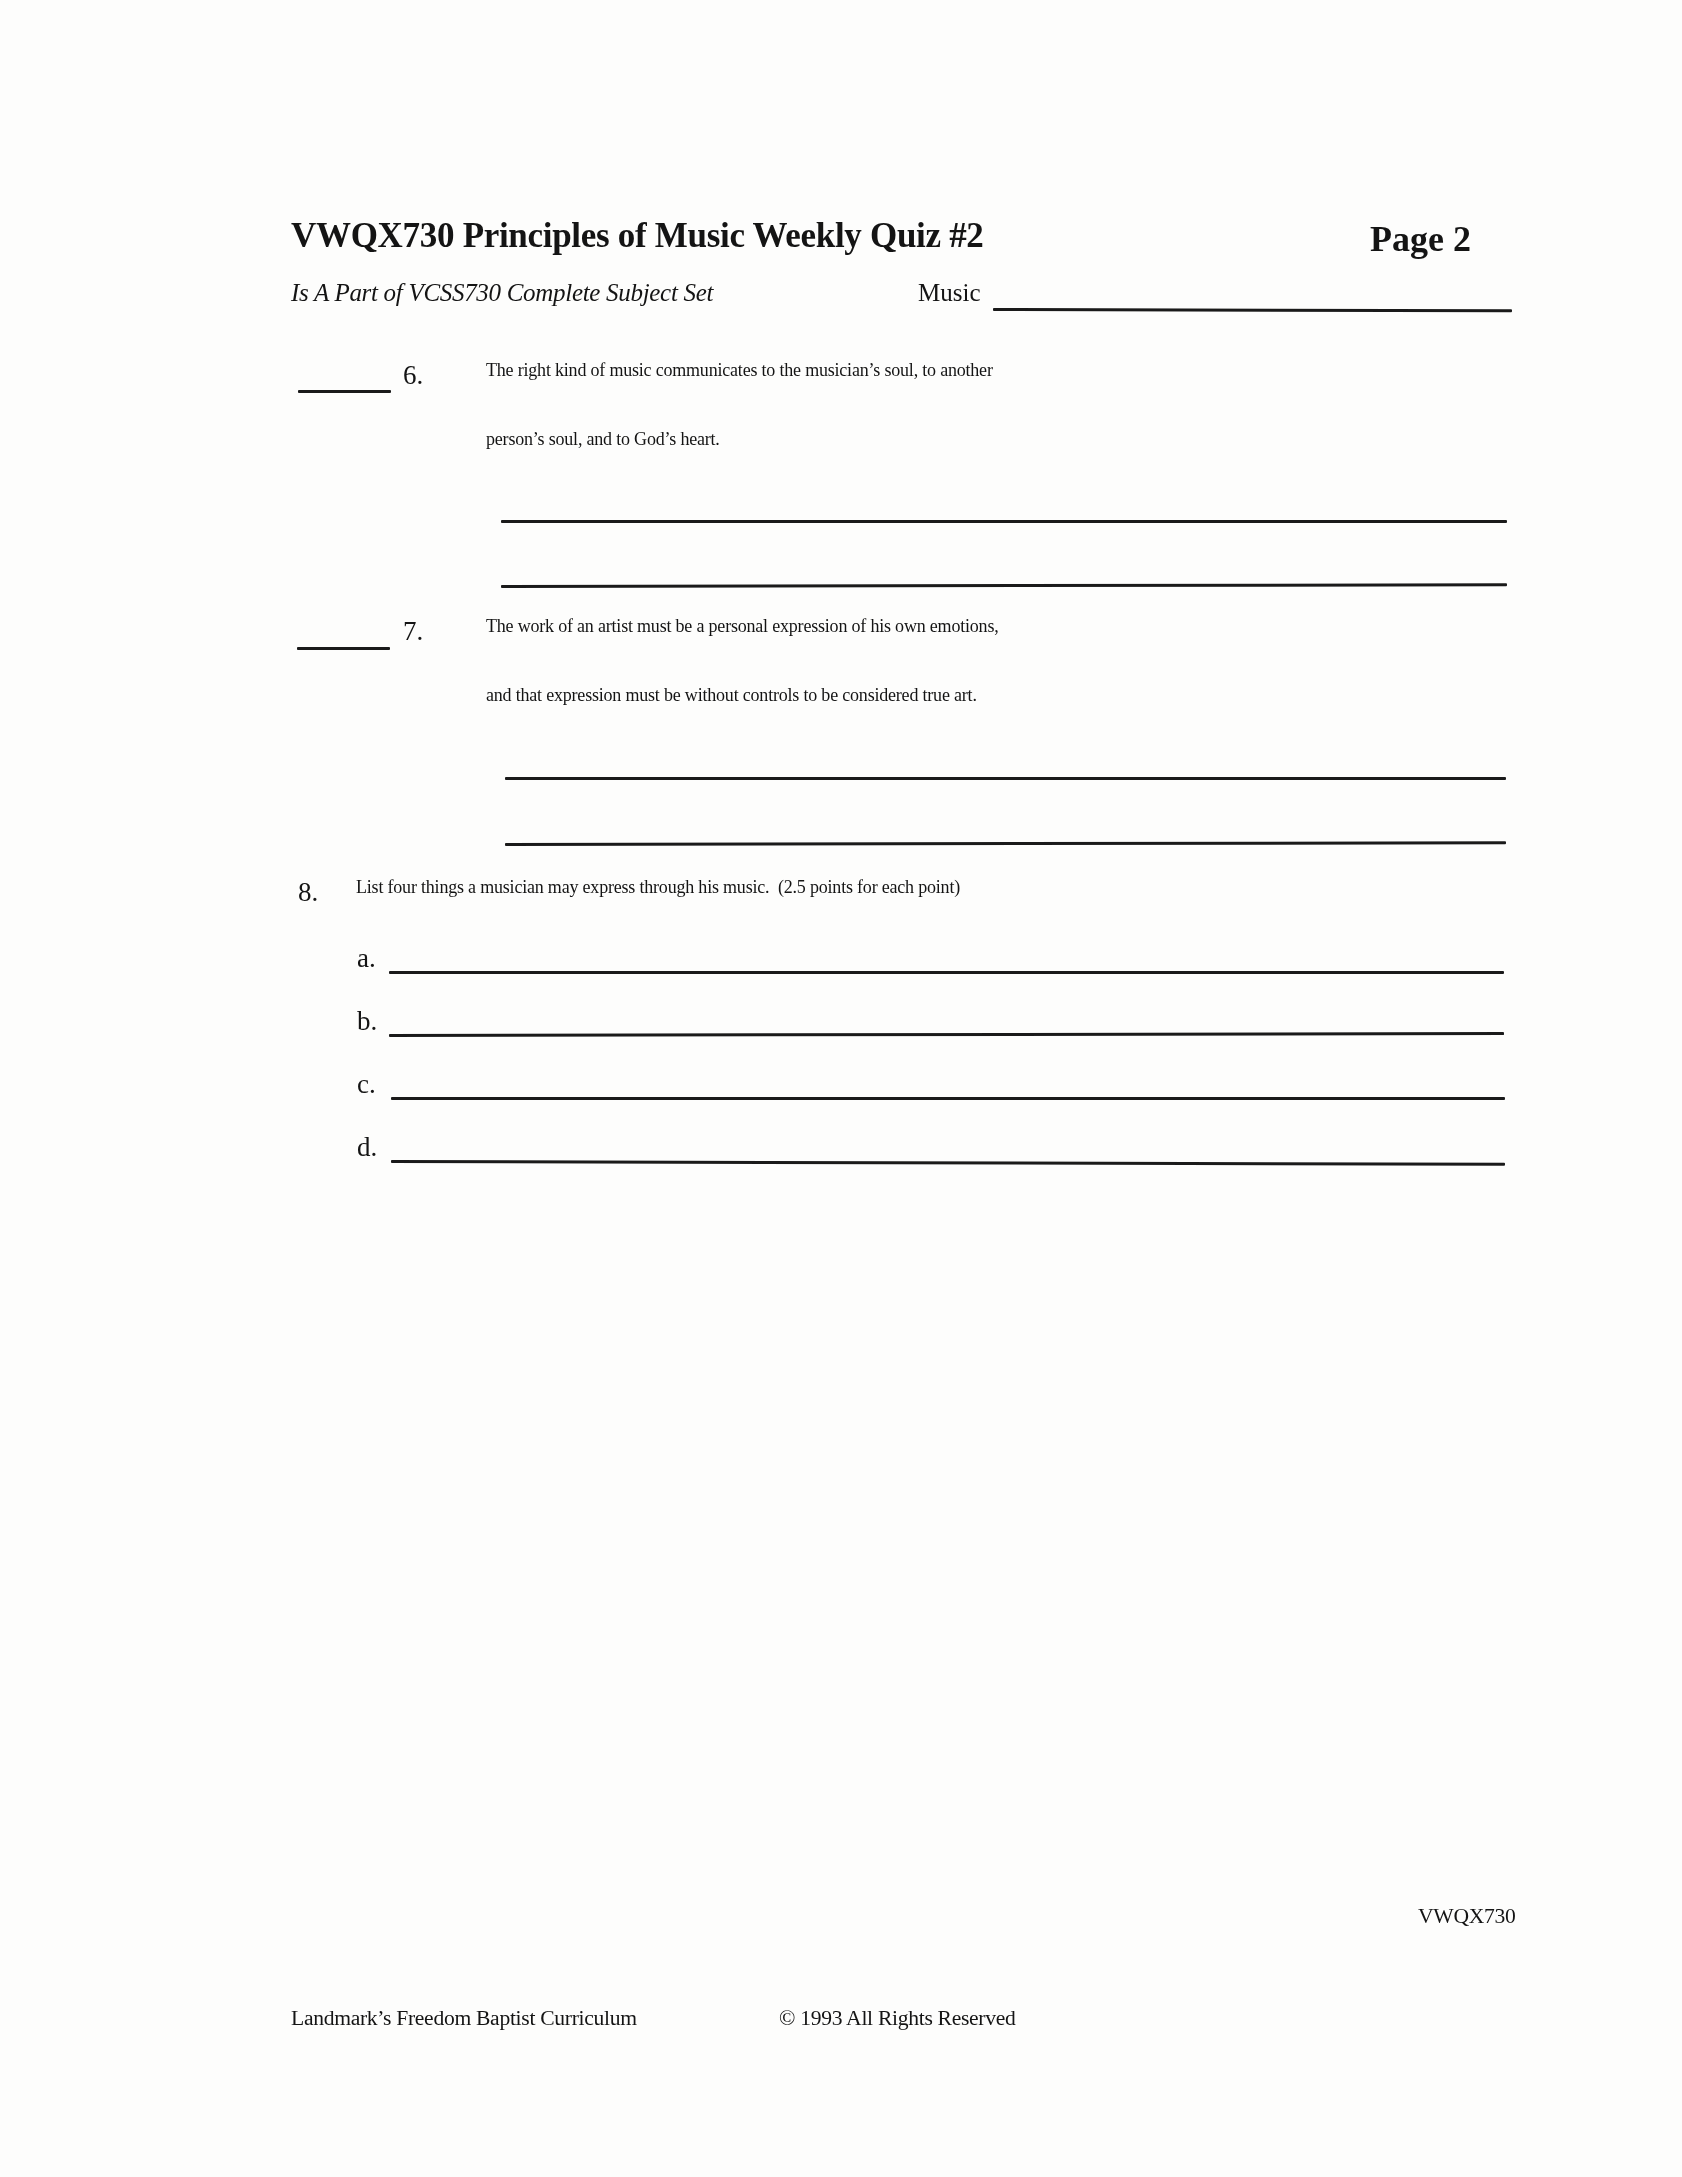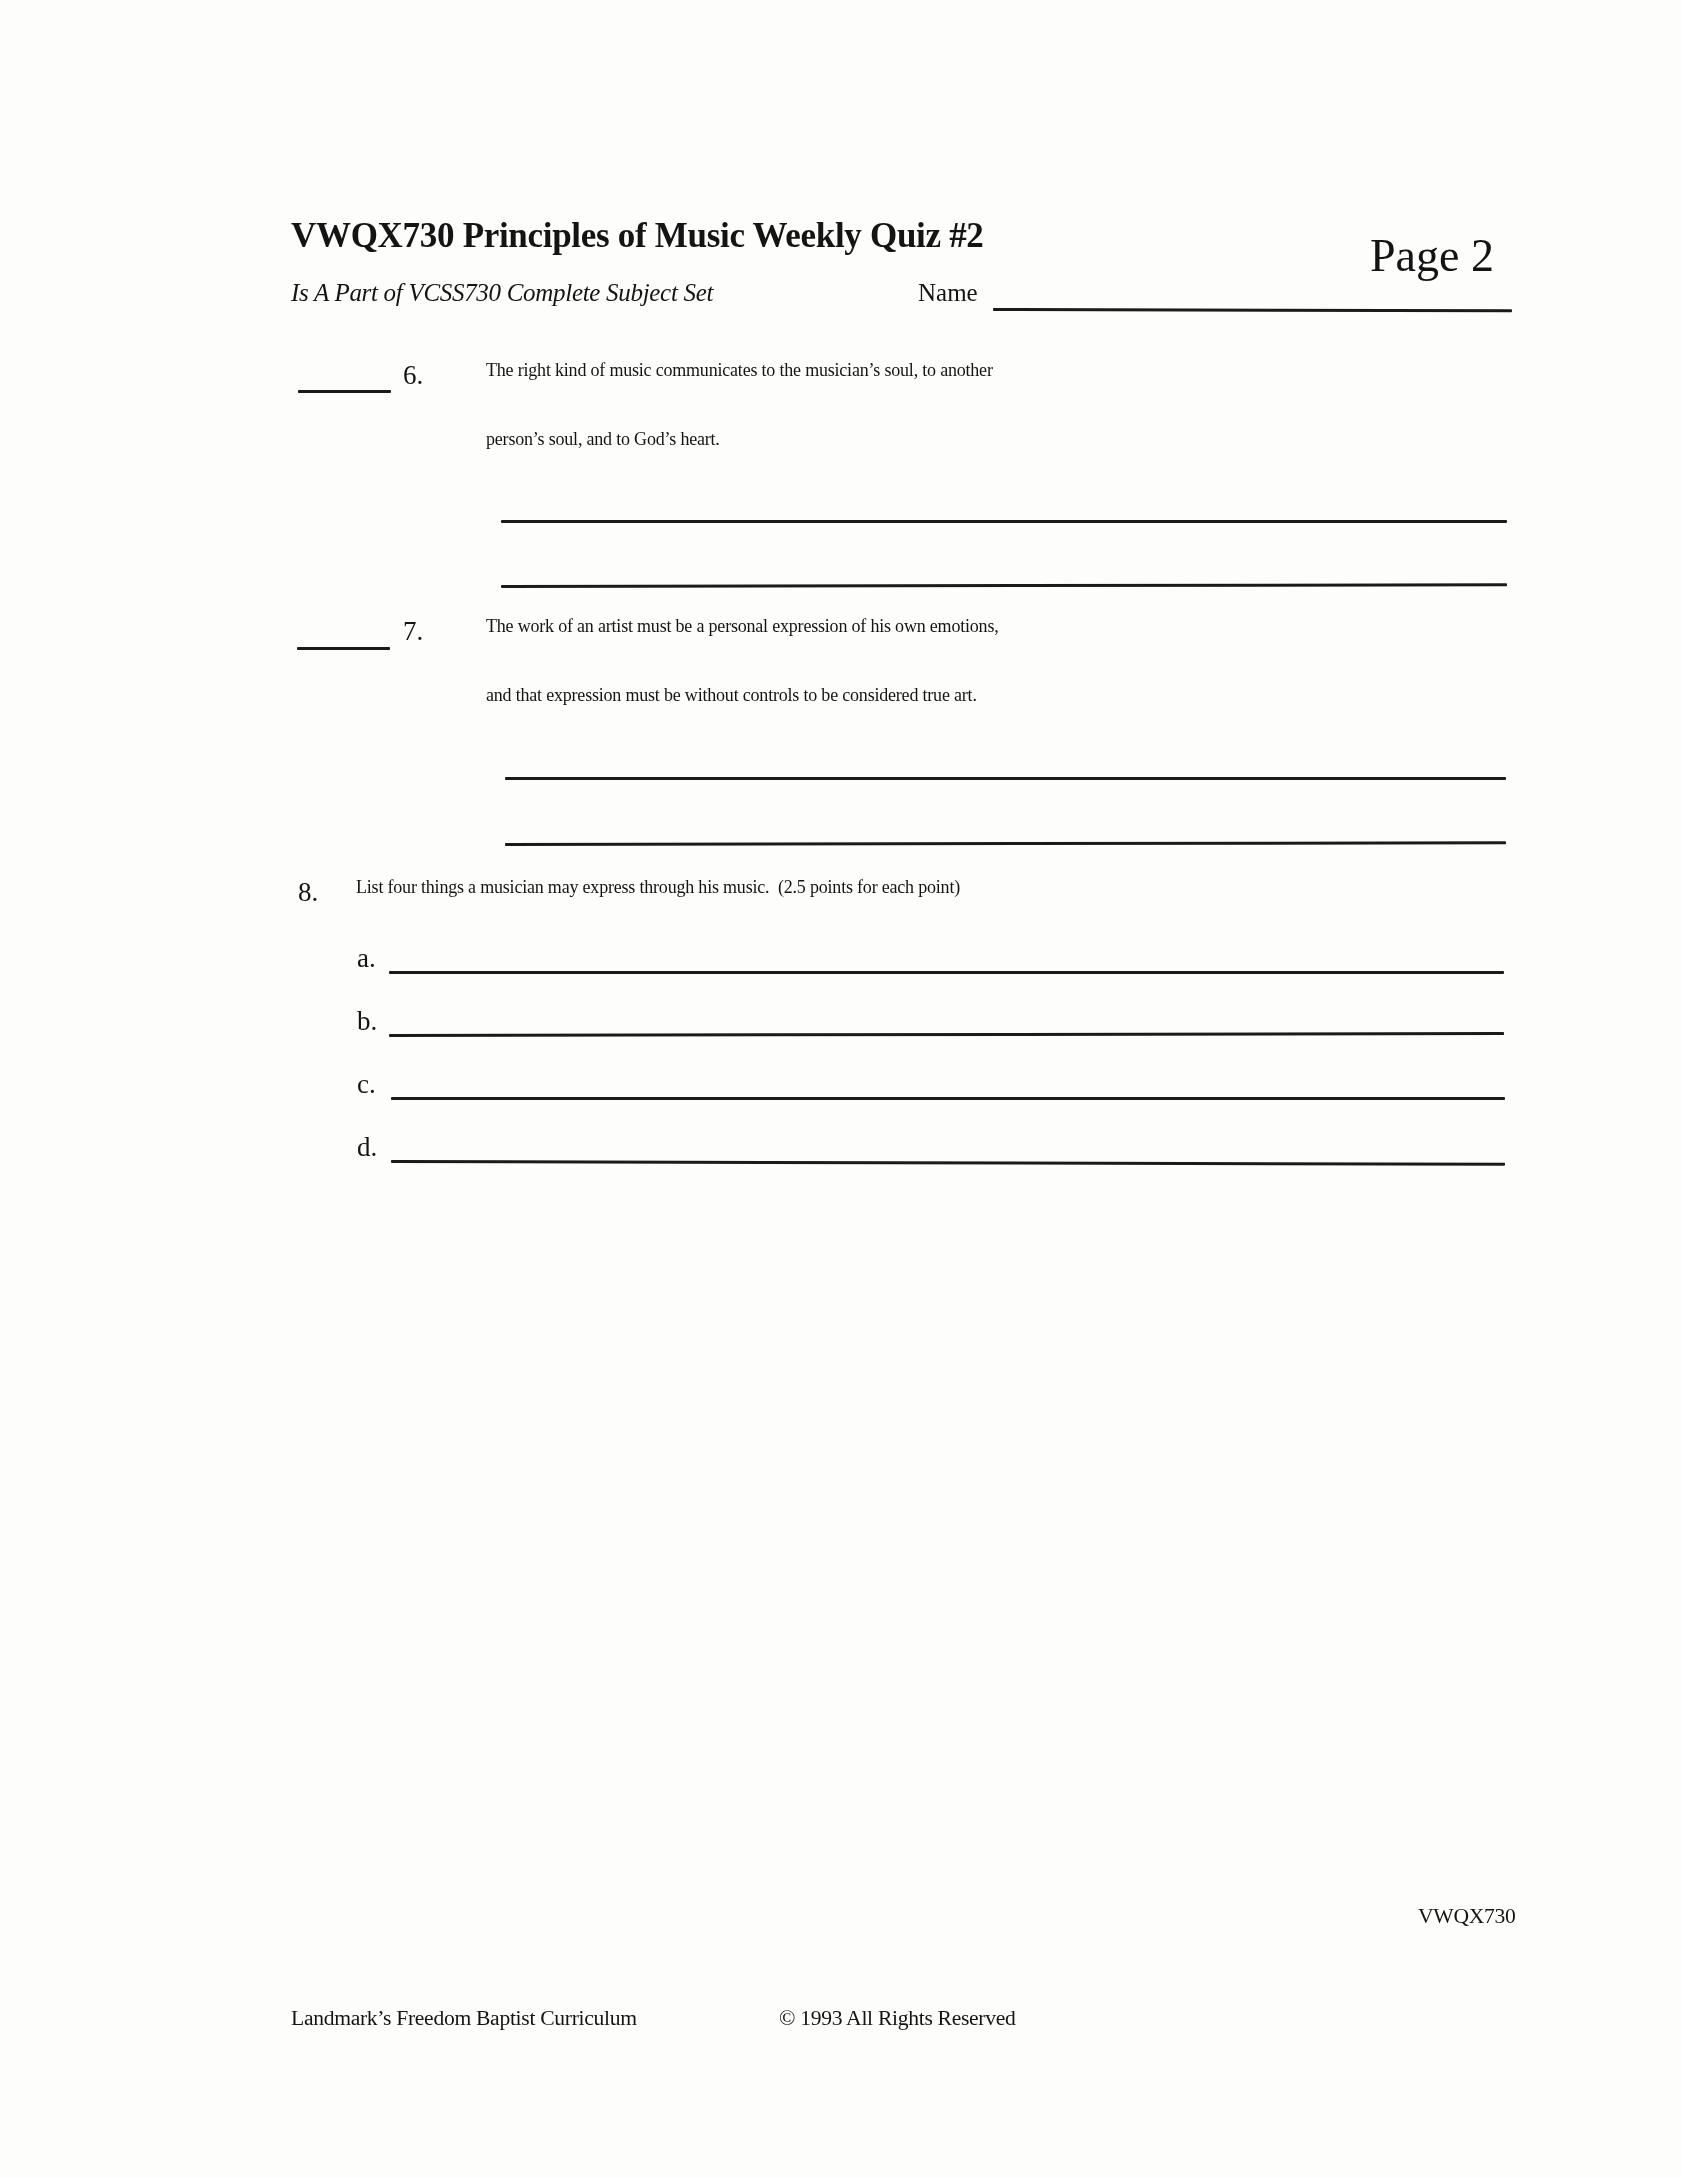--- a/index.html
+++ b/index.html
@@ -13,21 +13,21 @@
     height: 2177px;
     background: #fdfdfc;
     font-family: "Liberation Serif", "DejaVu Serif", serif;
     color: #141414;
     overflow: hidden;
   }
   .abs { position: absolute; white-space: pre-wrap; }
 
   
   .title      { left: 291px;  top: 216px;  font-size: 35px; font-weight: 700; letter-spacing: -0.3px; }
-  .page-num   { left: 1370px; top: 229px;  font-size: 46px; font-weight: 400; }
+  .page-num   { left: 1370px; top: 218px;  font-size: 36px; font-weight: 700; }
   .subtitle   { left: 291px;  top: 279px;  font-size: 25px; letter-spacing: -0.3px; font-style: italic; }
   .name-label { left: 918px; top: 279px;  font-size: 25px; }
 
   
   .rule {
     position: absolute;
     height: 2.6px;
     background: #1a1a1a;
     border-radius: 0.9px;
   }
@@ -76,21 +76,21 @@
   .footer-right  { left: 1418px; top: 1876px; }
 </style>
 </head>
 <body>
 
 <div class="page">
 
   <div class="abs title">VWQX730 Principles of Music Weekly Quiz #2</div>
   <div class="abs page-num">Page 2</div>
   <div class="abs subtitle">Is A Part of VCSS730 Complete Subject Set</div>
-  <div class="abs name-label">Name</div>
+  <div class="abs name-label">Music</div>
   <div class="rule name-line tilt-dn"></div>
 
   <div class="rule q6-blank"></div>
   <div class="abs qnum q6-num">6.</div>
   <div class="abs qtext q6-l1">The right kind of music communicates to the musician’s soul, to another</div>
   <div class="abs qtext q6-l2">person’s soul, and to God’s heart.</div>
   <div class="rule q6-ans1"></div>
   <div class="rule q6-ans2 tilt-up"></div>
 
   <div class="rule q7-blank"></div>

